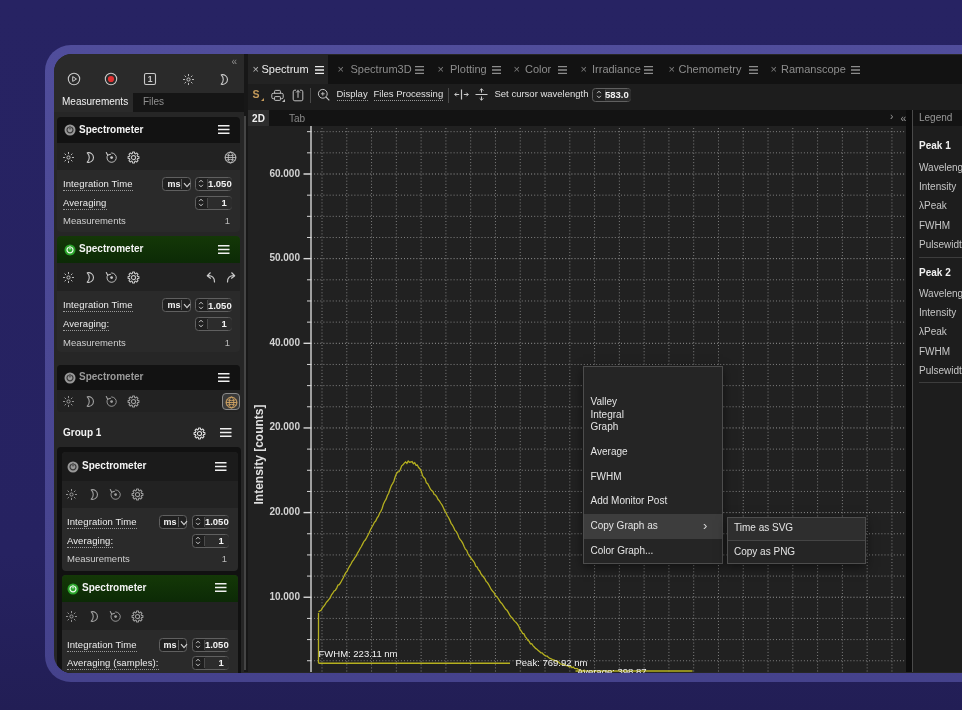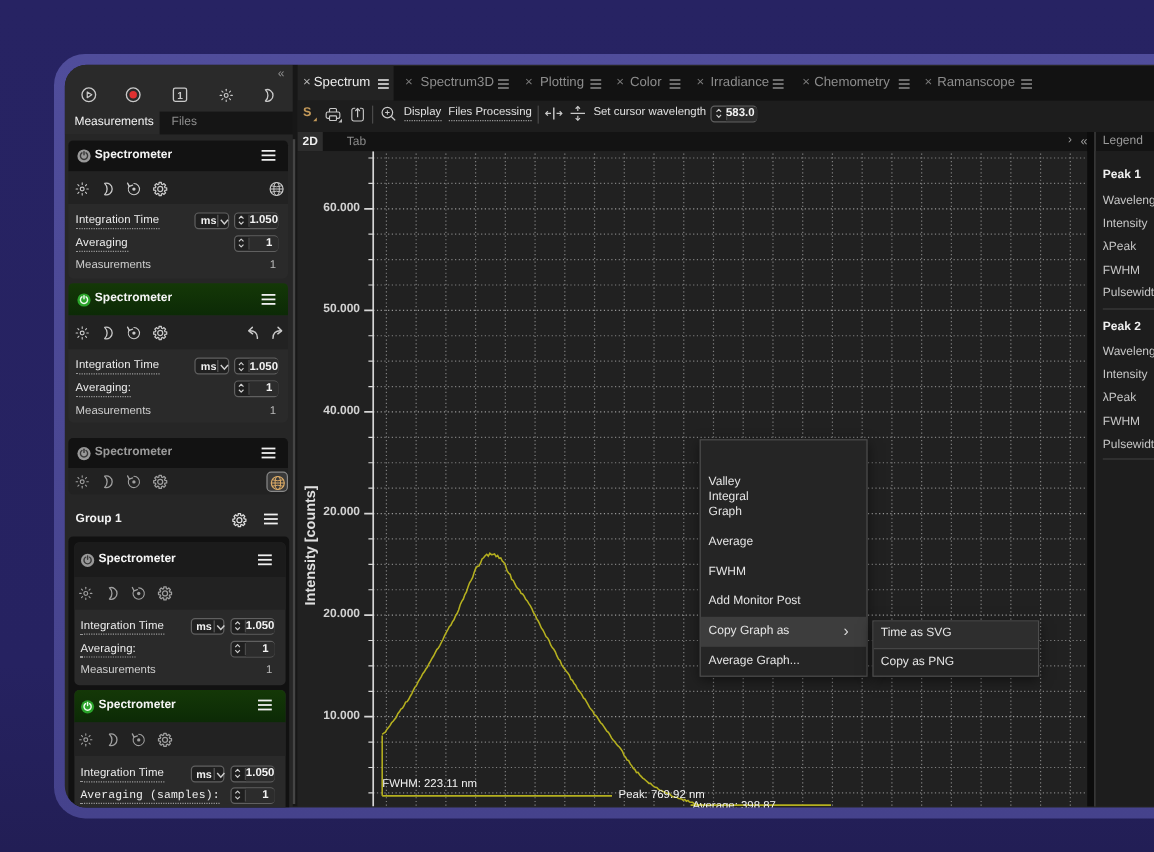--- a/index.html
+++ b/index.html
@@ -464,21 +464,21 @@
       <div style="left:12px;top:0px;width:24.5px;height:12px;background:#2c2c2c;border-radius:0 3px 3px 0"></div>
       <div style="left:2.5px;top:1.5px;width:6px;height:9px">
         <svg width="6" height="9" viewBox="0 0 6 9">
           <path d="M1.1,3.2 L3.0,1.2 L4.9,3.2" fill="none" stroke="#cfcfcf" stroke-width="0.95" stroke-linejoin="round"></path>
           <path d="M1.1,5.8 L3.0,7.8 L4.9,5.8" fill="none" stroke="#cfcfcf" stroke-width="0.95" stroke-linejoin="round"></path>
         </svg>
       </div>
       <div style="left:11.5px;top:1px;width:0px;height:10px;border-left:1px solid #4a4a4a"></div>
       <div class="t" style="left:12px;top:0.5px;width:19.0px;text-align:right;color:#f2f2f2;font-size:9.5px;font-weight:bold">1.050</div>
     </div>
-<div class="_lbl dot t" style="left:13px;top:602.5px;font-family:Liberation Mono, monospace;">Averaging (samples):</div>
+<div class="_lbl dot t" style="left:13px;top:602.5px;">Averaging (samples):</div>
 <div style="left:137.9px;top:601.5px;width:37.5px;height:14px;background:#1f1f1f;border:1px solid #606060;border-radius:3.5px;">
       <div style="left:12px;top:0px;width:24.5px;height:12px;background:#2c2c2c;border-radius:0 3px 3px 0"></div>
       <div style="left:2.5px;top:1.5px;width:6px;height:9px">
         <svg width="6" height="9" viewBox="0 0 6 9">
           <path d="M1.1,3.2 L3.0,1.2 L4.9,3.2" fill="none" stroke="#cfcfcf" stroke-width="0.95" stroke-linejoin="round"></path>
           <path d="M1.1,5.8 L3.0,7.8 L4.9,5.8" fill="none" stroke="#cfcfcf" stroke-width="0.95" stroke-linejoin="round"></path>
         </svg>
       </div>
       <div style="left:11.5px;top:1px;width:0px;height:10px;border-left:1px solid #4a4a4a"></div>
       <div class="t" style="left:12px;top:0.5px;width:19.0px;text-align:right;color:#f2f2f2;font-size:9.5px;font-weight:bold">1</div>
@@ -740,17 +740,17 @@
 <div style="left:529px;top:311.5px;width:140px;height:198.5px;background:#252525;border:1px solid #4d4d4d;box-shadow:0 3px 10px rgba(0,0,0,.5);"></div>
 <div class="t" style="left:536.5px;top:317.4px;width:125px;height:13px;color:#e4e4e4;font-size:10px;margin-top:38px;">Integral</div>
 <div class="t" style="left:536.5px;top:342.2px;width:125px;height:13px;color:#e4e4e4;font-size:10px;">Valley</div>
 <div class="t" style="left:536.5px;top:367.0px;width:125px;height:13px;color:#e4e4e4;font-size:10px;">Graph</div>
 <div class="t" style="left:536.5px;top:391.79999999999995px;width:125px;height:13px;color:#e4e4e4;font-size:10px;">Average</div>
 <div class="t" style="left:536.5px;top:416.59999999999997px;width:125px;height:13px;color:#e4e4e4;font-size:10px;">FWHM</div>
 <div class="t" style="left:536.5px;top:441.4px;width:125px;height:13px;color:#e4e4e4;font-size:10px;">Add Monitor Post</div>
 <div style="left:530px;top:460.4000000000001px;width:138px;height:24.6px;background:#3d3d3d;"></div>
 <div class="t" style="left:649px;top:464.20000000000005px;width:12px;height:16px;color:#d8d8d8;font-size:13px;">›</div>
 <div class="t" style="left:536.5px;top:466.20000000000005px;width:125px;height:13px;color:#e4e4e4;font-size:10px;">Copy Graph as</div>
-<div class="t" style="left:536.5px;top:491.0px;width:125px;height:13px;color:#e4e4e4;font-size:10px;">Average Graph...</div>
+<div class="t" style="left:536.5px;top:491.0px;width:125px;height:13px;color:#e4e4e4;font-size:10px;">Color Graph...</div>
 <div style="left:673px;top:462.9px;width:139px;height:47.5px;background:#252525;border:1px solid #4d4d4d;box-shadow:0 3px 10px rgba(0,0,0,.5);"></div>
 <div style="left:674px;top:463.9px;width:137px;height:22.8px;background:#2e2e2e;border-bottom:1px solid #454545;"></div>
 <div class="t" style="left:680px;top:468.29999999999995px;width:110px;height:13px;color:#e4e4e4;font-size:10px;">Time as SVG</div>
 <div class="t" style="left:680px;top:492.29999999999995px;width:110px;height:13px;color:#e4e4e4;font-size:10px;">Copy as PNG</div>
 </div>
 </body></html>

